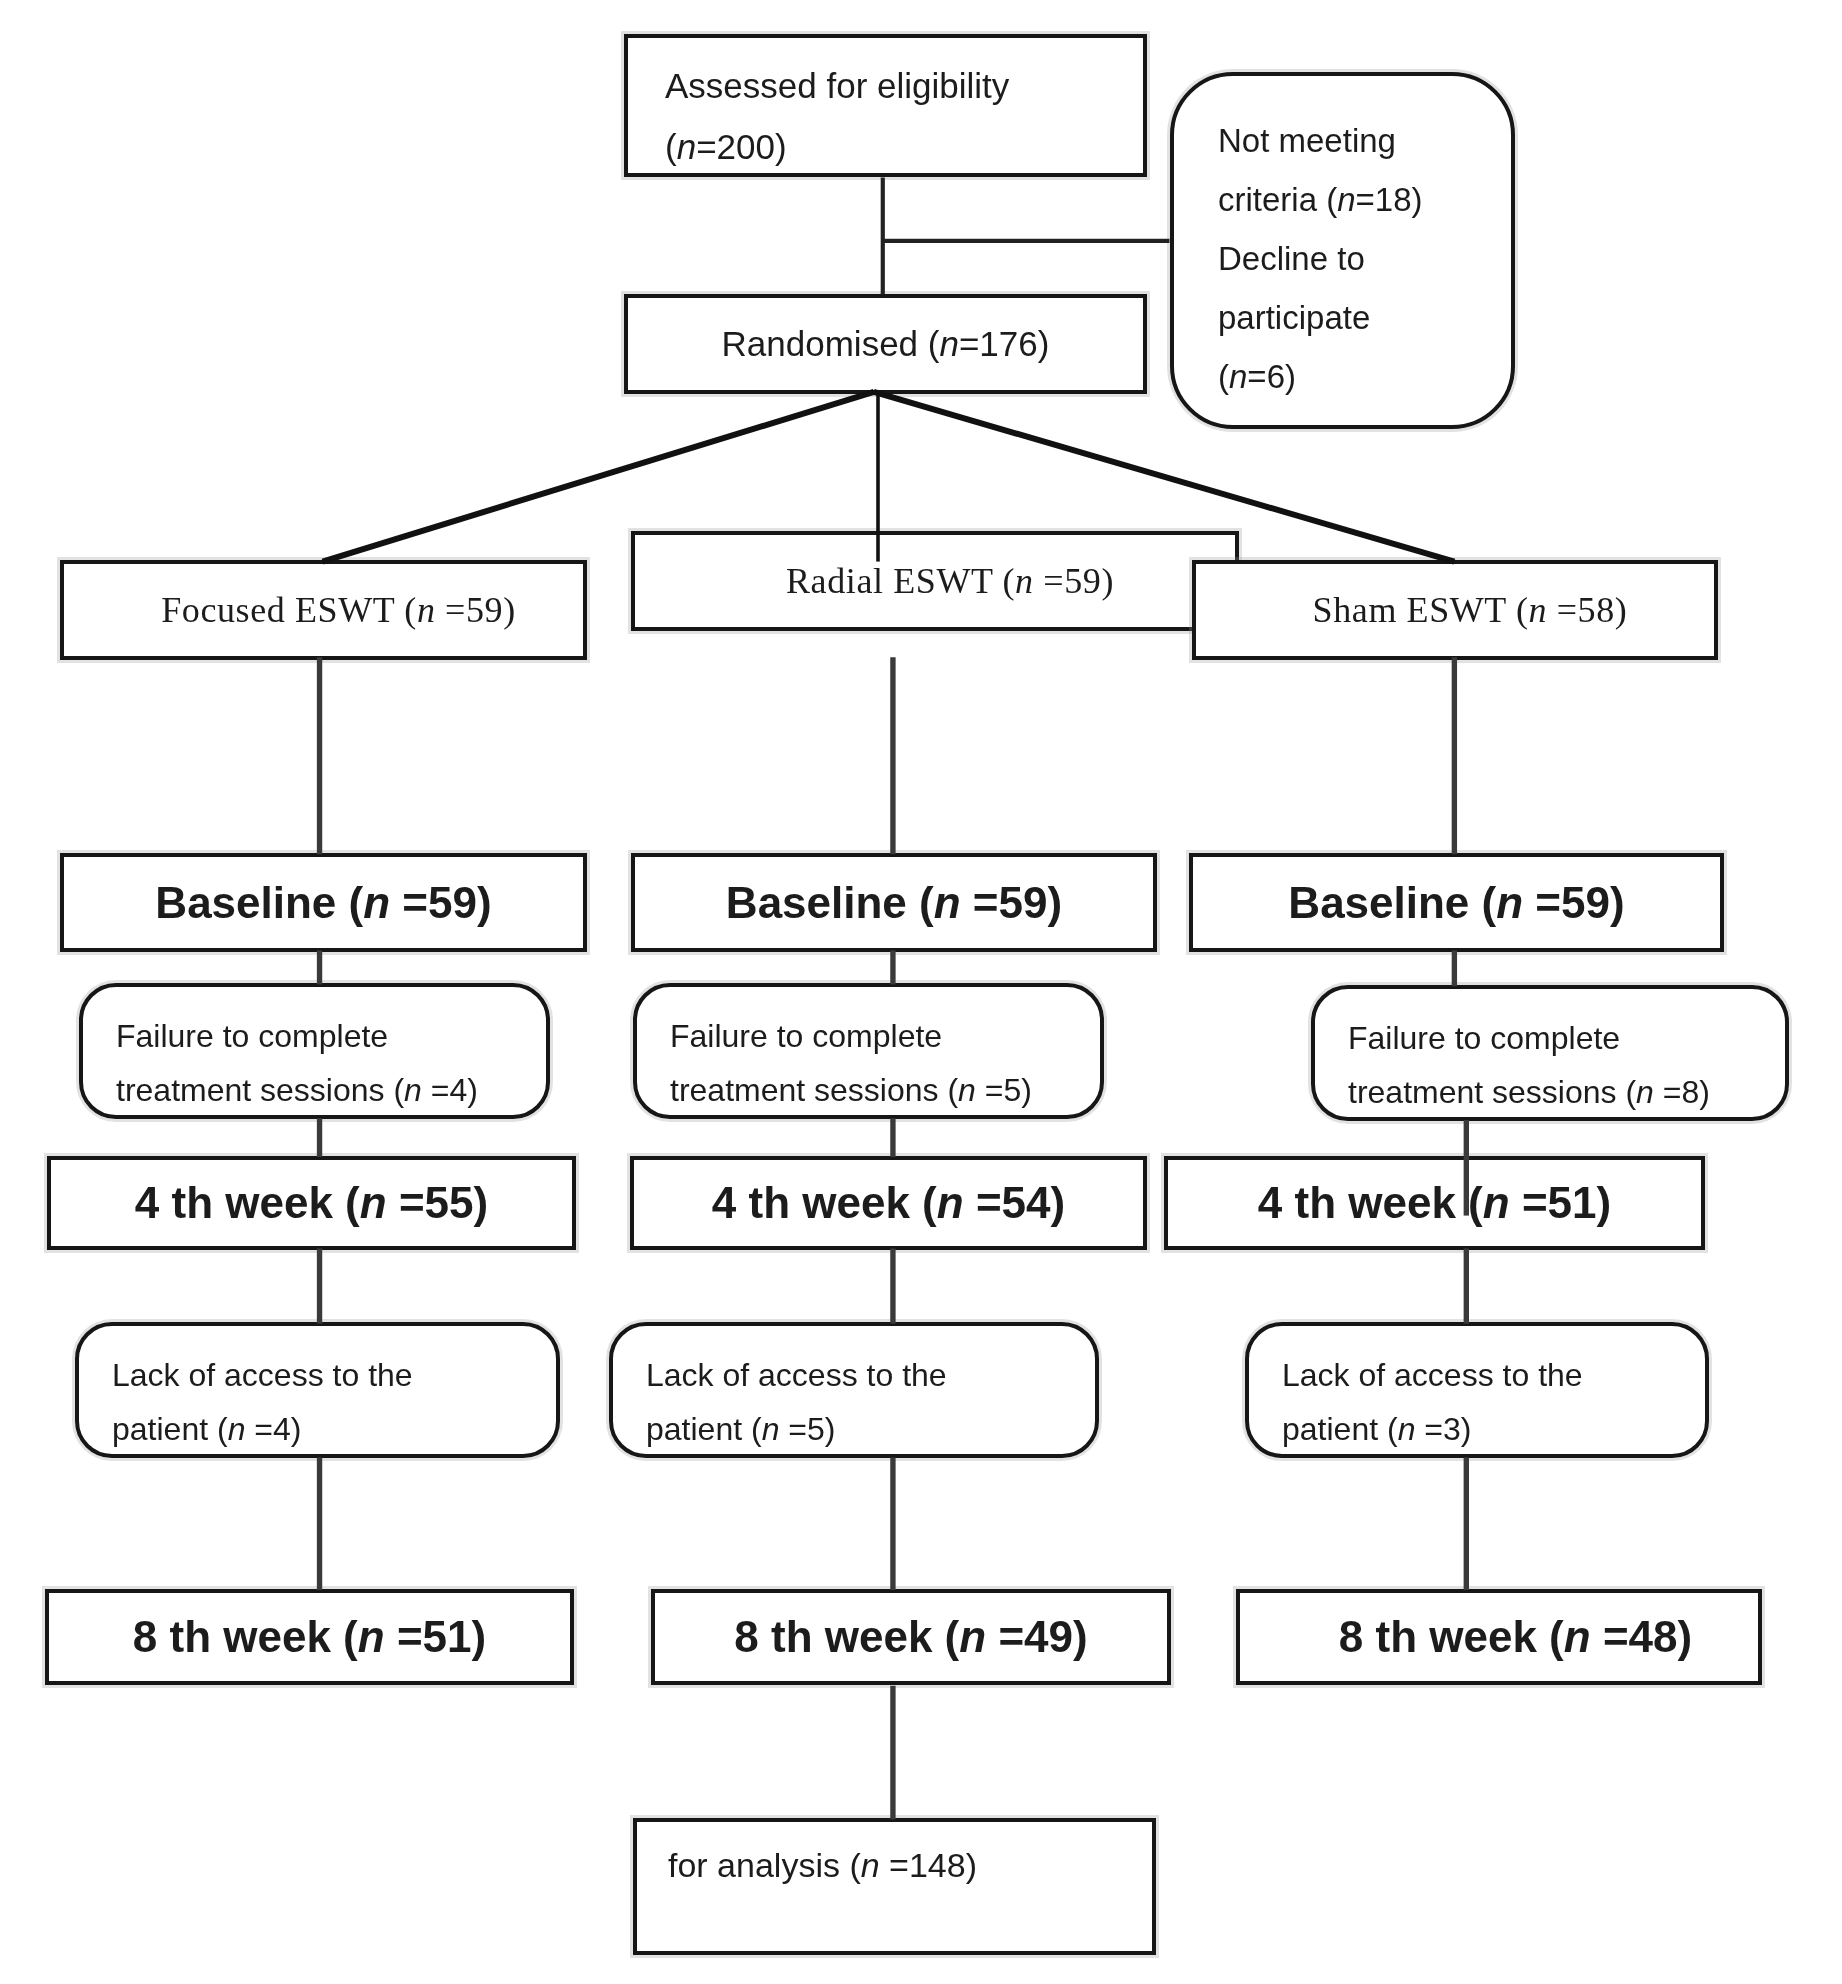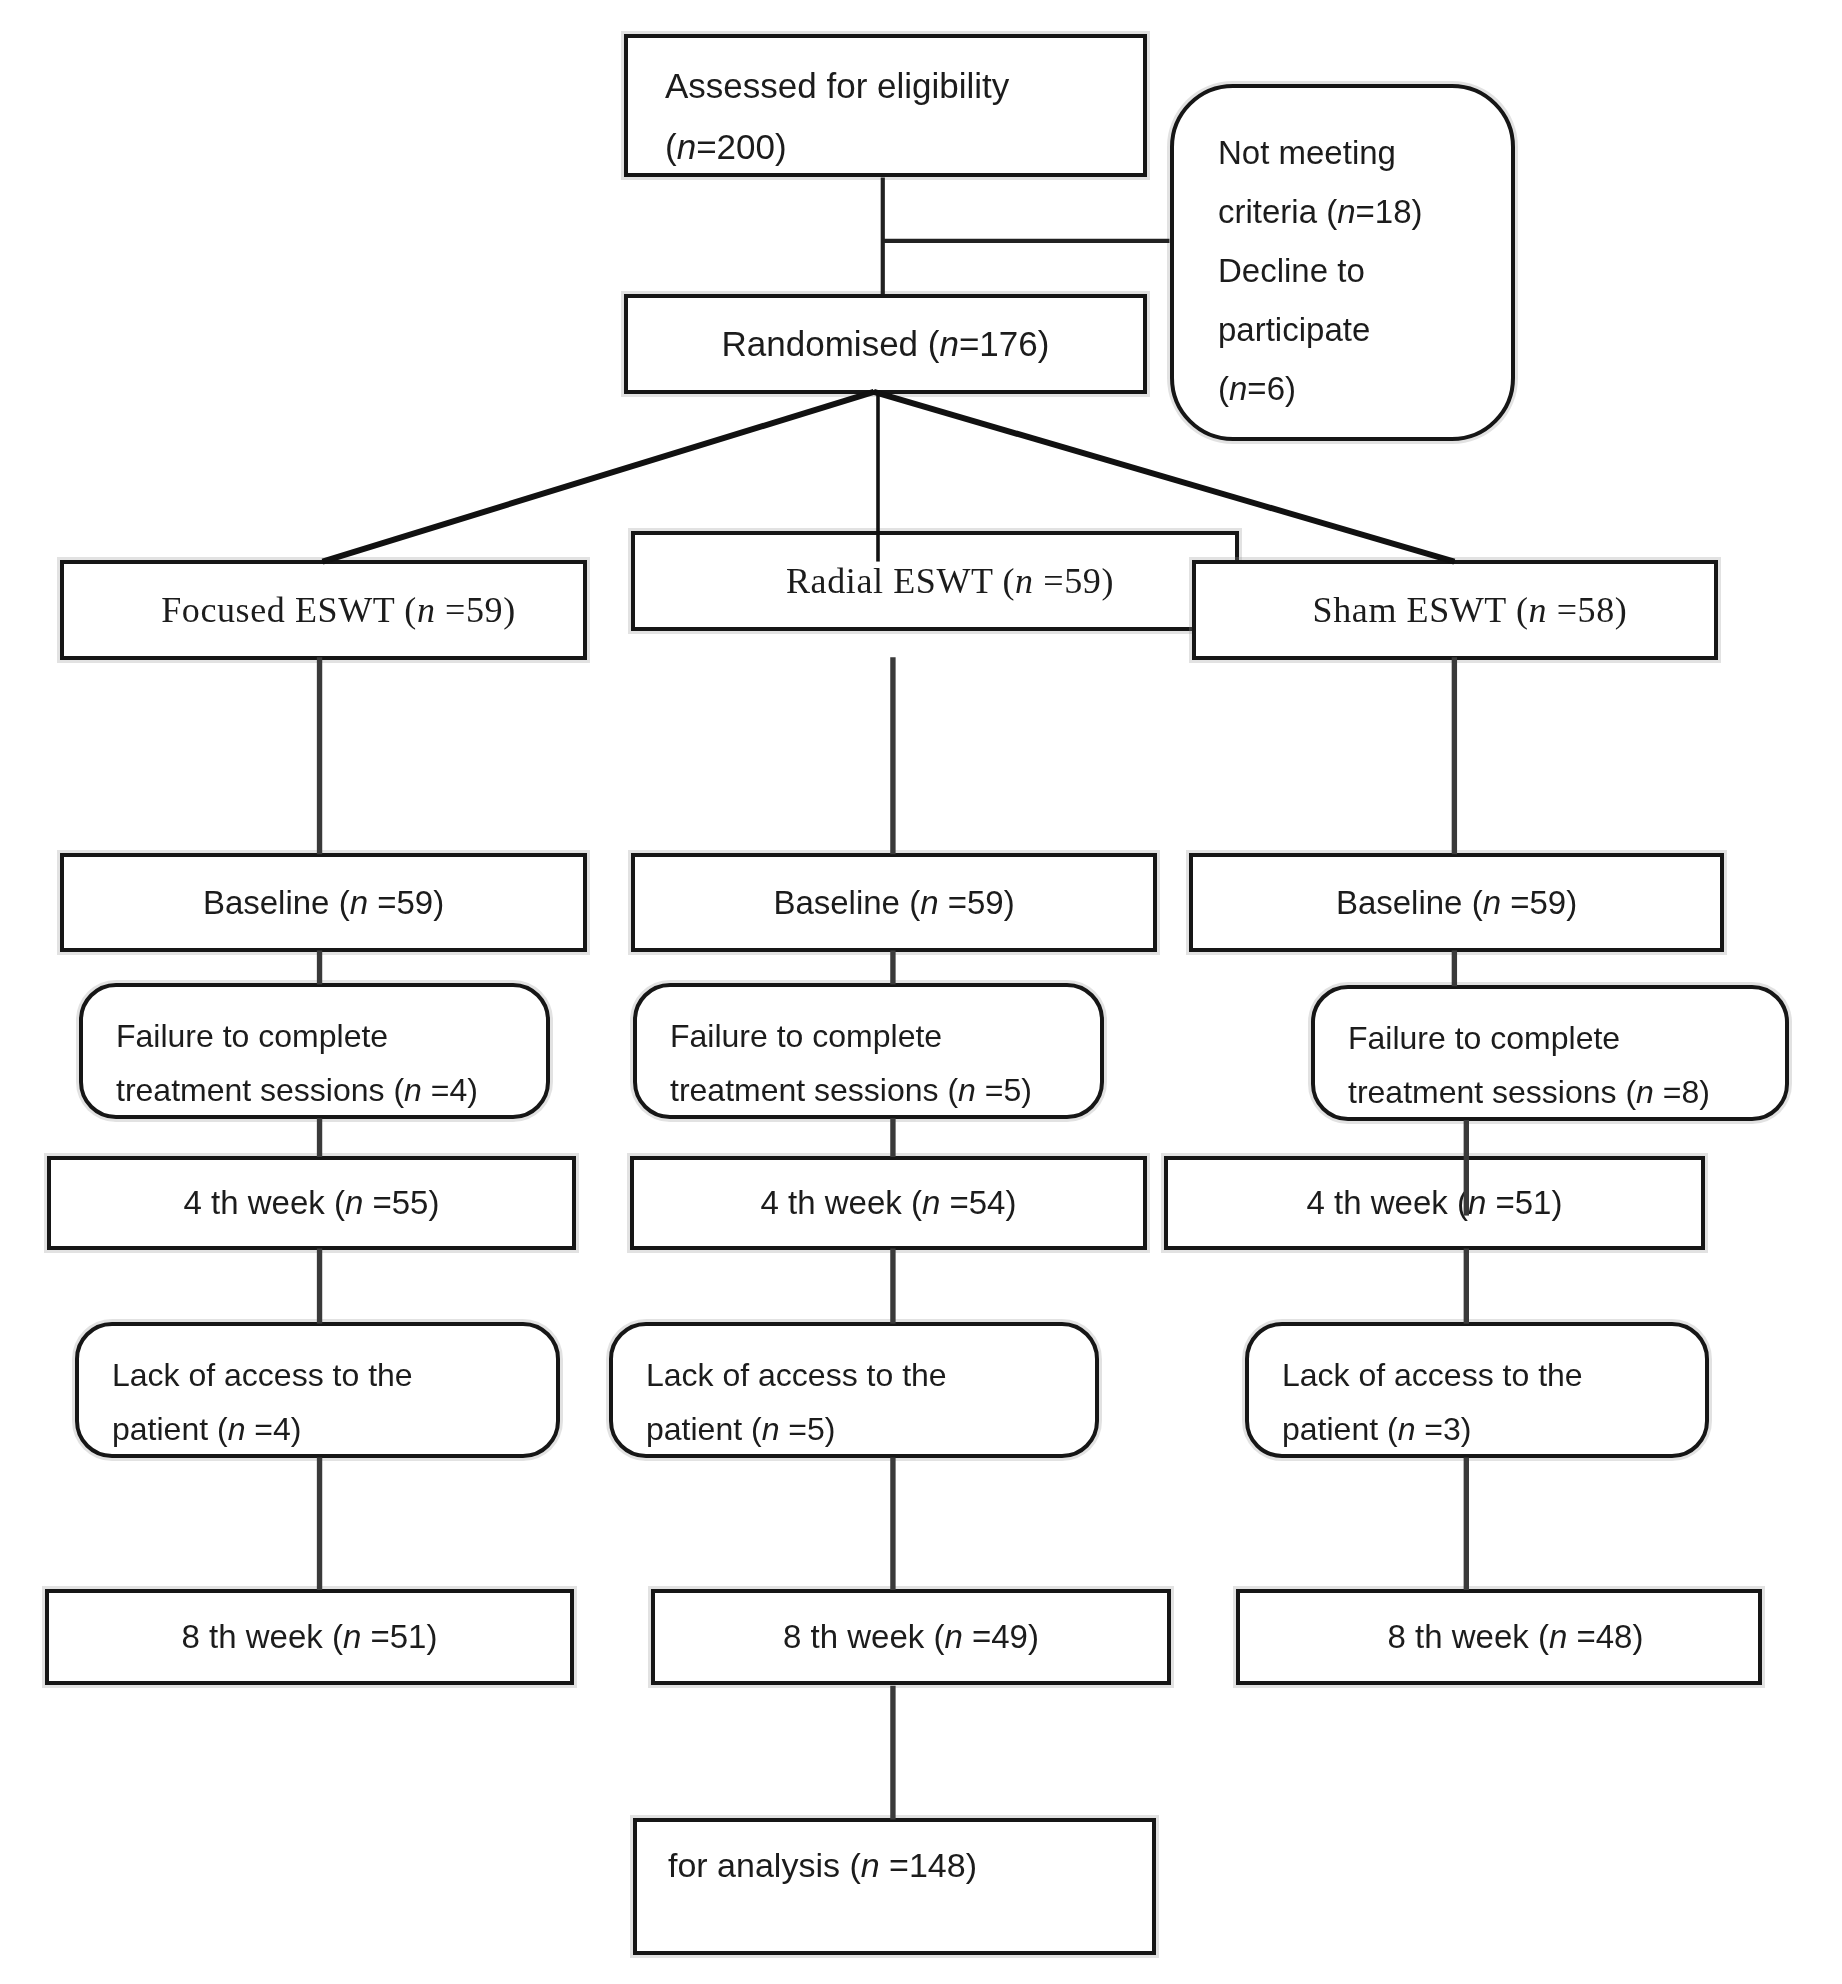--- a/index.html
+++ b/index.html
@@ -16,21 +16,21 @@
     box-sizing:border-box;
     background:#ffffff;
     border:4.8px solid #161616;
     box-shadow:0 0 0 3px rgba(150,150,150,0.28);
   }
   .rb{border-radius:37px;}
   .bigrb{border-radius:63px;}
   .ctr{display:flex;align-items:center;justify-content:center;text-align:right;white-space:nowrap;}
   .serif{font-family:Liberation Serif, serif;font-size:36px;letter-spacing:0.6px;padding-left:30px;}
   .f58{font-size:35px;}
-  .f56{font-size:33px;}
+  .f56{font-size:44px;font-weight:bold;}
   .lines{display:block;}
   .ln{white-space:nowrap;}
   .two{font-size:32px;line-height:54px;padding:21.5px 18px 0 33px;}
   .assessed-txt{font-size:35px;line-height:61px;padding:16.7px 18px 0 37px;}
   .side-txt{font-size:33px;line-height:59px;padding:35px 12px 0 44px;}
   .complete-txt{font-size:34px;line-height:58px;padding:14.3px 12px 0 31px;}
   i{font-style:italic;}
   #wires{position:absolute;left:0;top:0;z-index:5;pointer-events:none;}
   .box{z-index:1;}
 </style>
@@ -39,21 +39,21 @@
 
 <div id="canvas">
 
   <div class="box" style="left:624px;top:34px;width:523px;height:143px;">
     <div class="lines assessed-txt">
       <div class="ln">Assessed for eligibility</div>
       <div class="ln"><span>(</span><i>n</i><span>=200)</span></div>
     </div>
   </div>
 
-  <div class="box bigrb" style="left:1170px;top:72px;width:345px;height:357px;margin-top:12px;">
+  <div class="box bigrb" style="left:1170px;top:72px;width:345px;height:357px;">
     <div class="lines side-txt">
       <div class="ln">Not meeting</div>
       <div class="ln"><span>criteria (</span><i>n</i><span>=18)</span></div>
       <div class="ln">Decline to</div>
       <div class="ln">participate</div>
       <div class="ln"><span>(</span><i>n</i><span>=6)</span></div>
     </div>
   </div>
 
   <div class="box ctr f58" style="left:624px;top:294px;width:523px;height:100px;">

